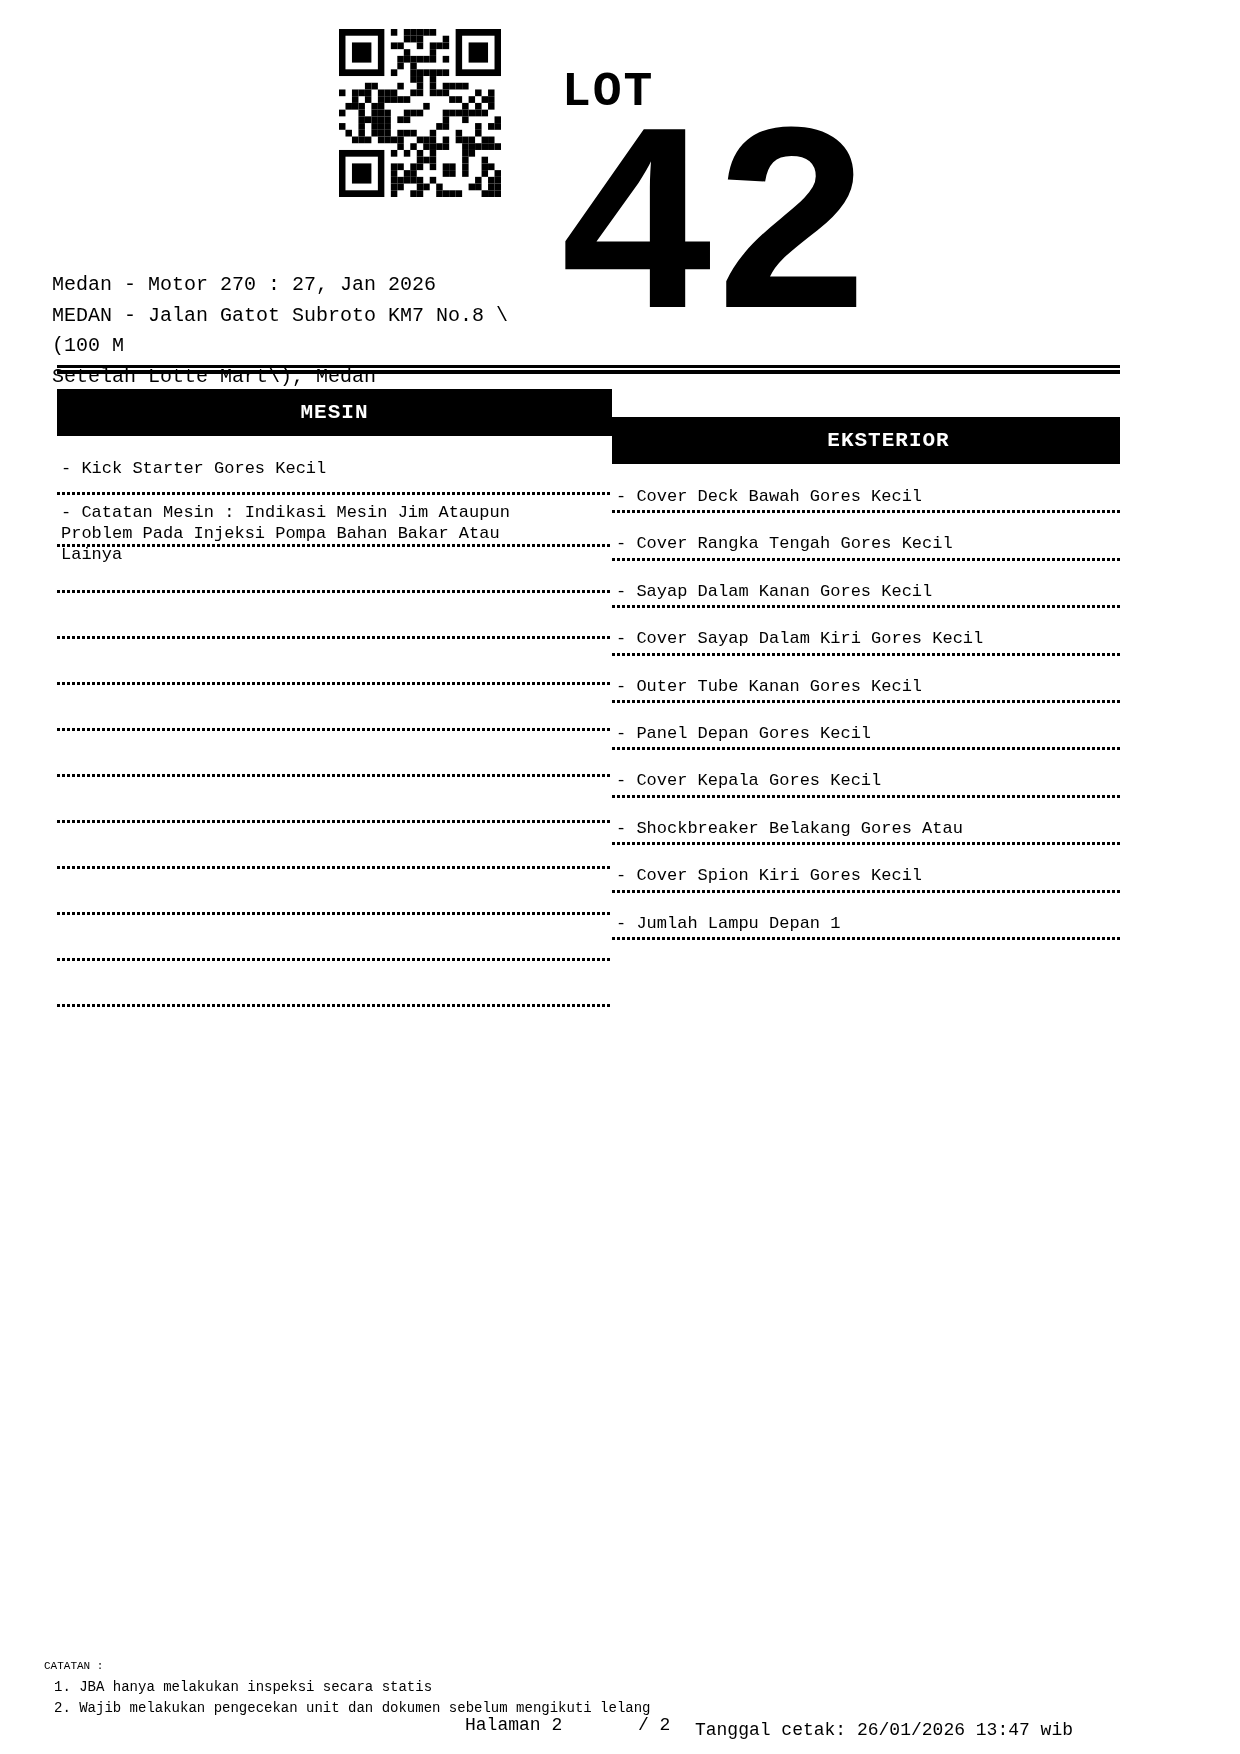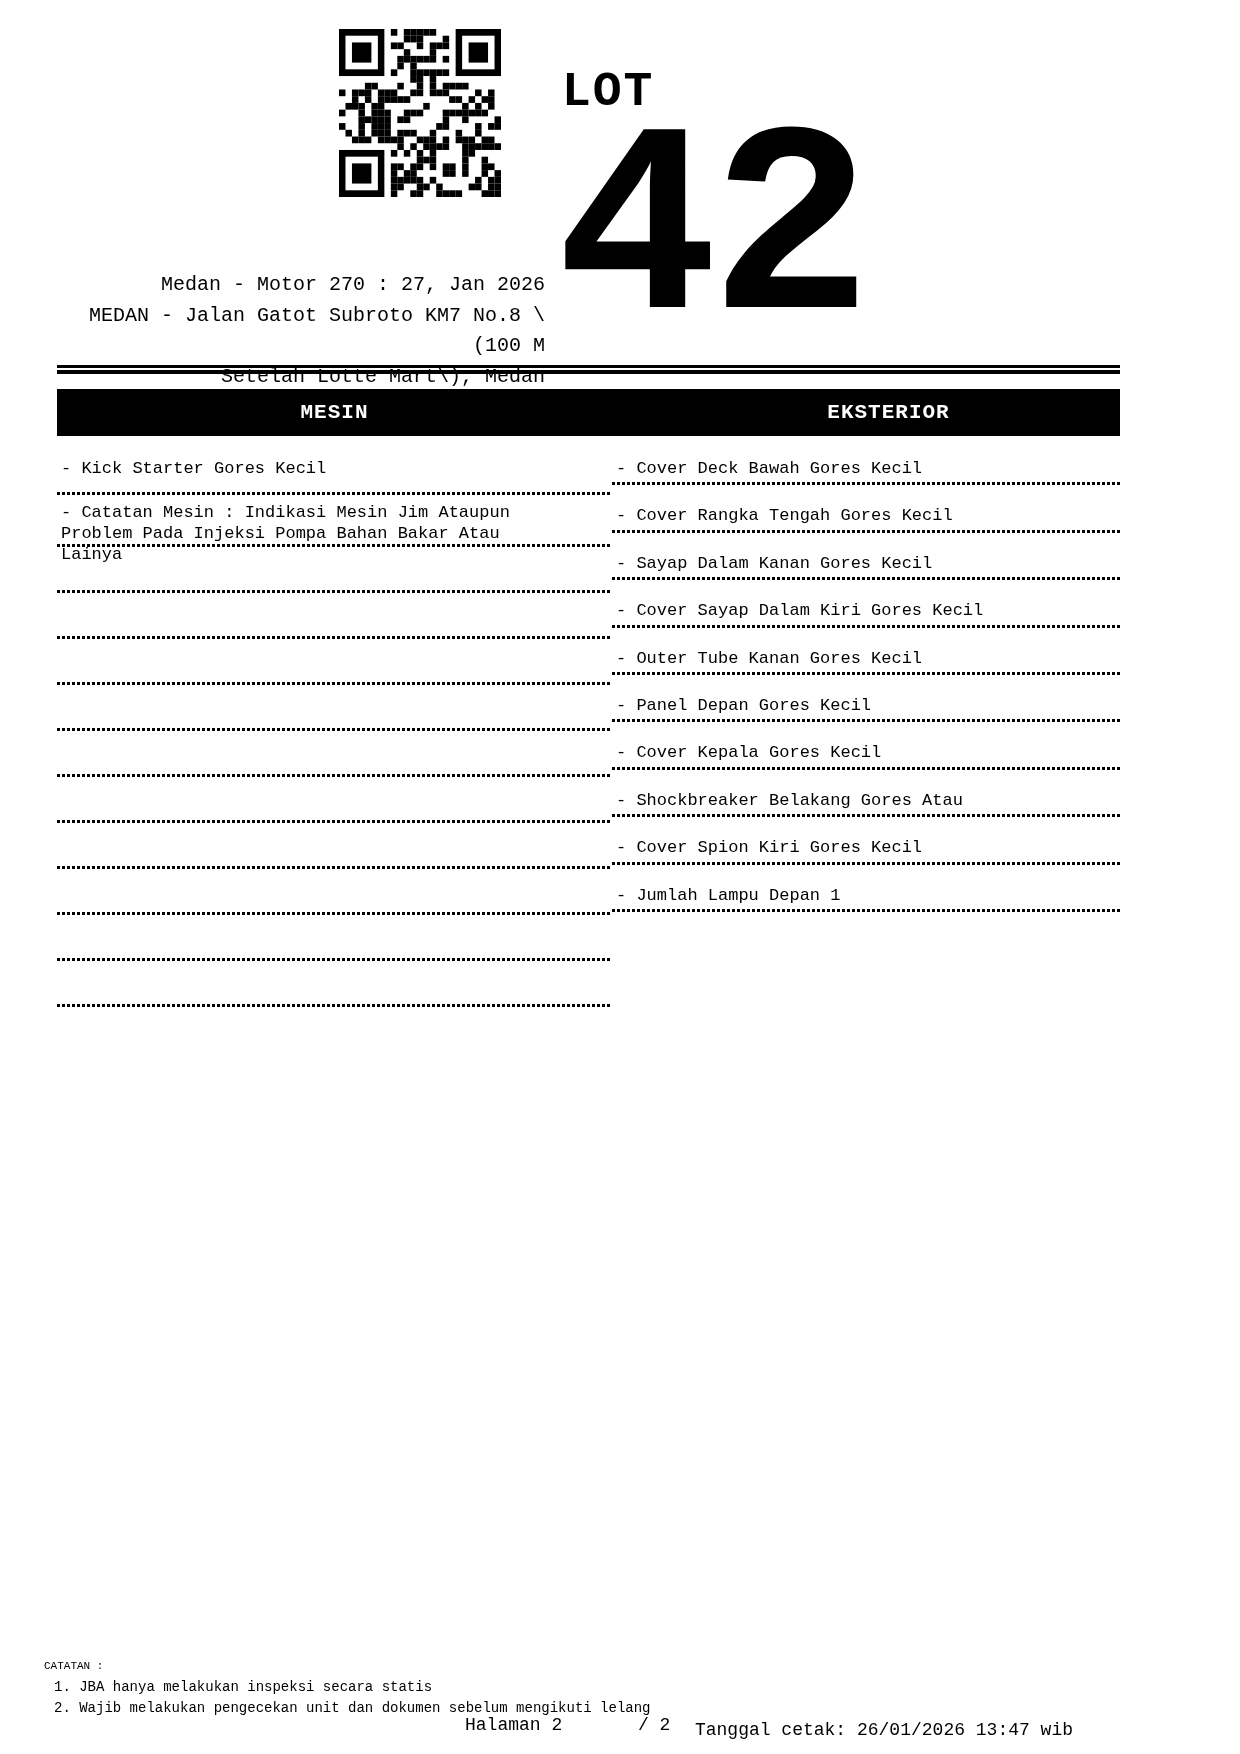--- a/index.html
+++ b/index.html
@@ -14,34 +14,34 @@
   .lot-label{
     position:absolute;left:562px;top:66px;
     font-size:48px;font-weight:bold;letter-spacing:2px;line-height:1.1;
   }
   .lot-number{
     position:absolute;left:556px;top:100px;
     font-size:270px;font-weight:bold;letter-spacing:-8px;line-height:1;
     white-space:nowrap;
   }
   .address{
-    position:absolute;left:75px;top:270px;width:470px;
-    font-size:20px;line-height:30.5px;text-align:right;
+    position:absolute;left:52px;top:270px;width:470px;
+    font-size:20px;line-height:30.5px;
   }
   .double-rule{
     position:absolute;left:57px;top:365px;width:1118px;height:2px;
     border-top:3px solid #000;border-bottom:4px solid #000;
   }
   .columns{
     position:absolute;left:57px;top:389px;width:1118px;
     display:flex;
   }
   .col{flex:0 0 auto;}
   .col-left{width:555px;}
-  .col-right{width:553px;}
+  .col-right{width:553px;margin-top:28px;}
   .col-header{
     height:47px;margin-bottom:2px;background:#000;color:#fff;
     font-size:21px;font-weight:bold;letter-spacing:1px;
     display:flex;align-items:center;justify-content:center;
   }
   .row{position:relative;box-sizing:border-box;padding:20px 0 0 4px;
     font-size:17px;line-height:21px;}
   .row::after{
     content:"";position:absolute;left:0;right:0;bottom:0;height:3px;
     background:repeating-linear-gradient(90deg,#000 0 3px,transparent 3px 5px);

